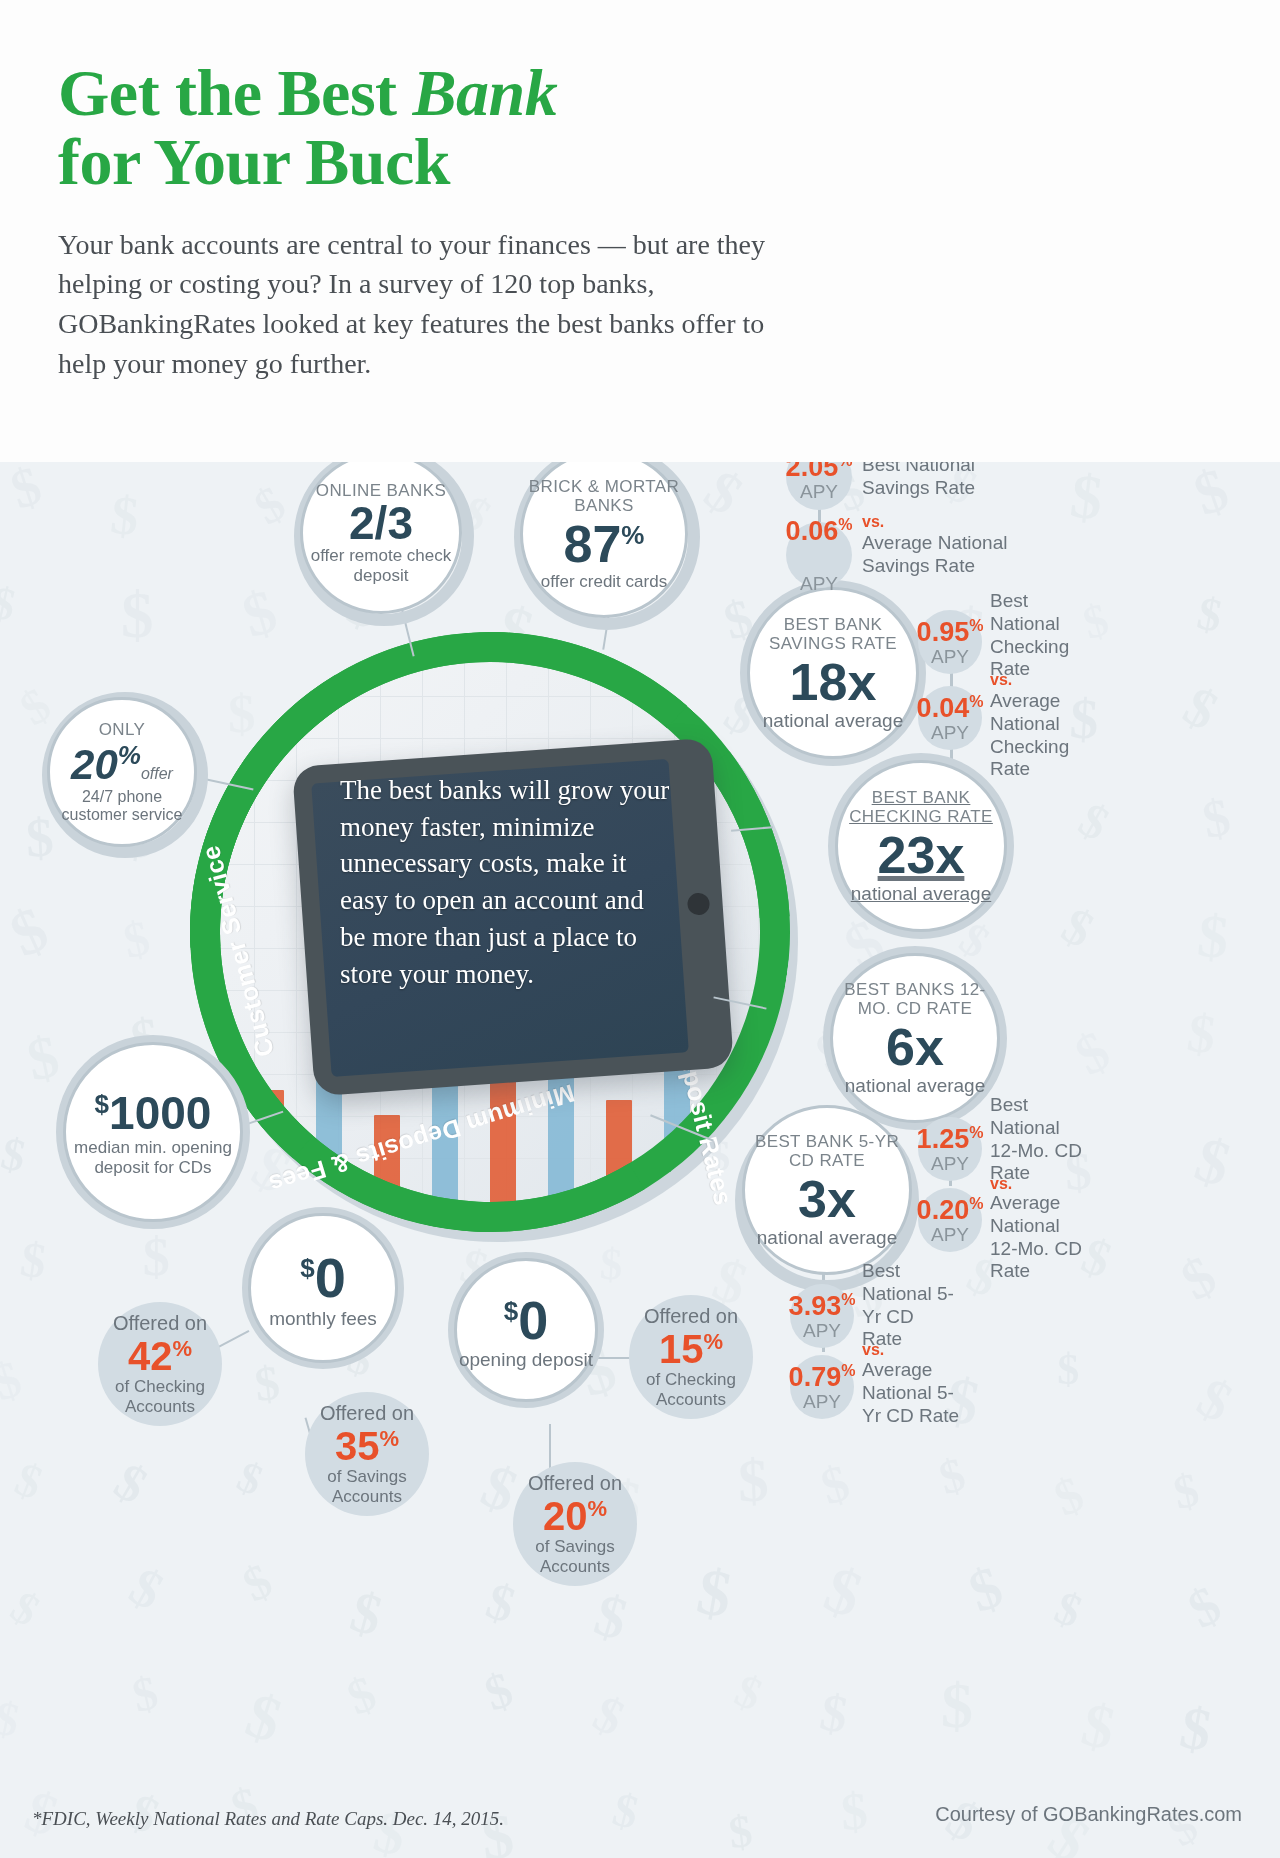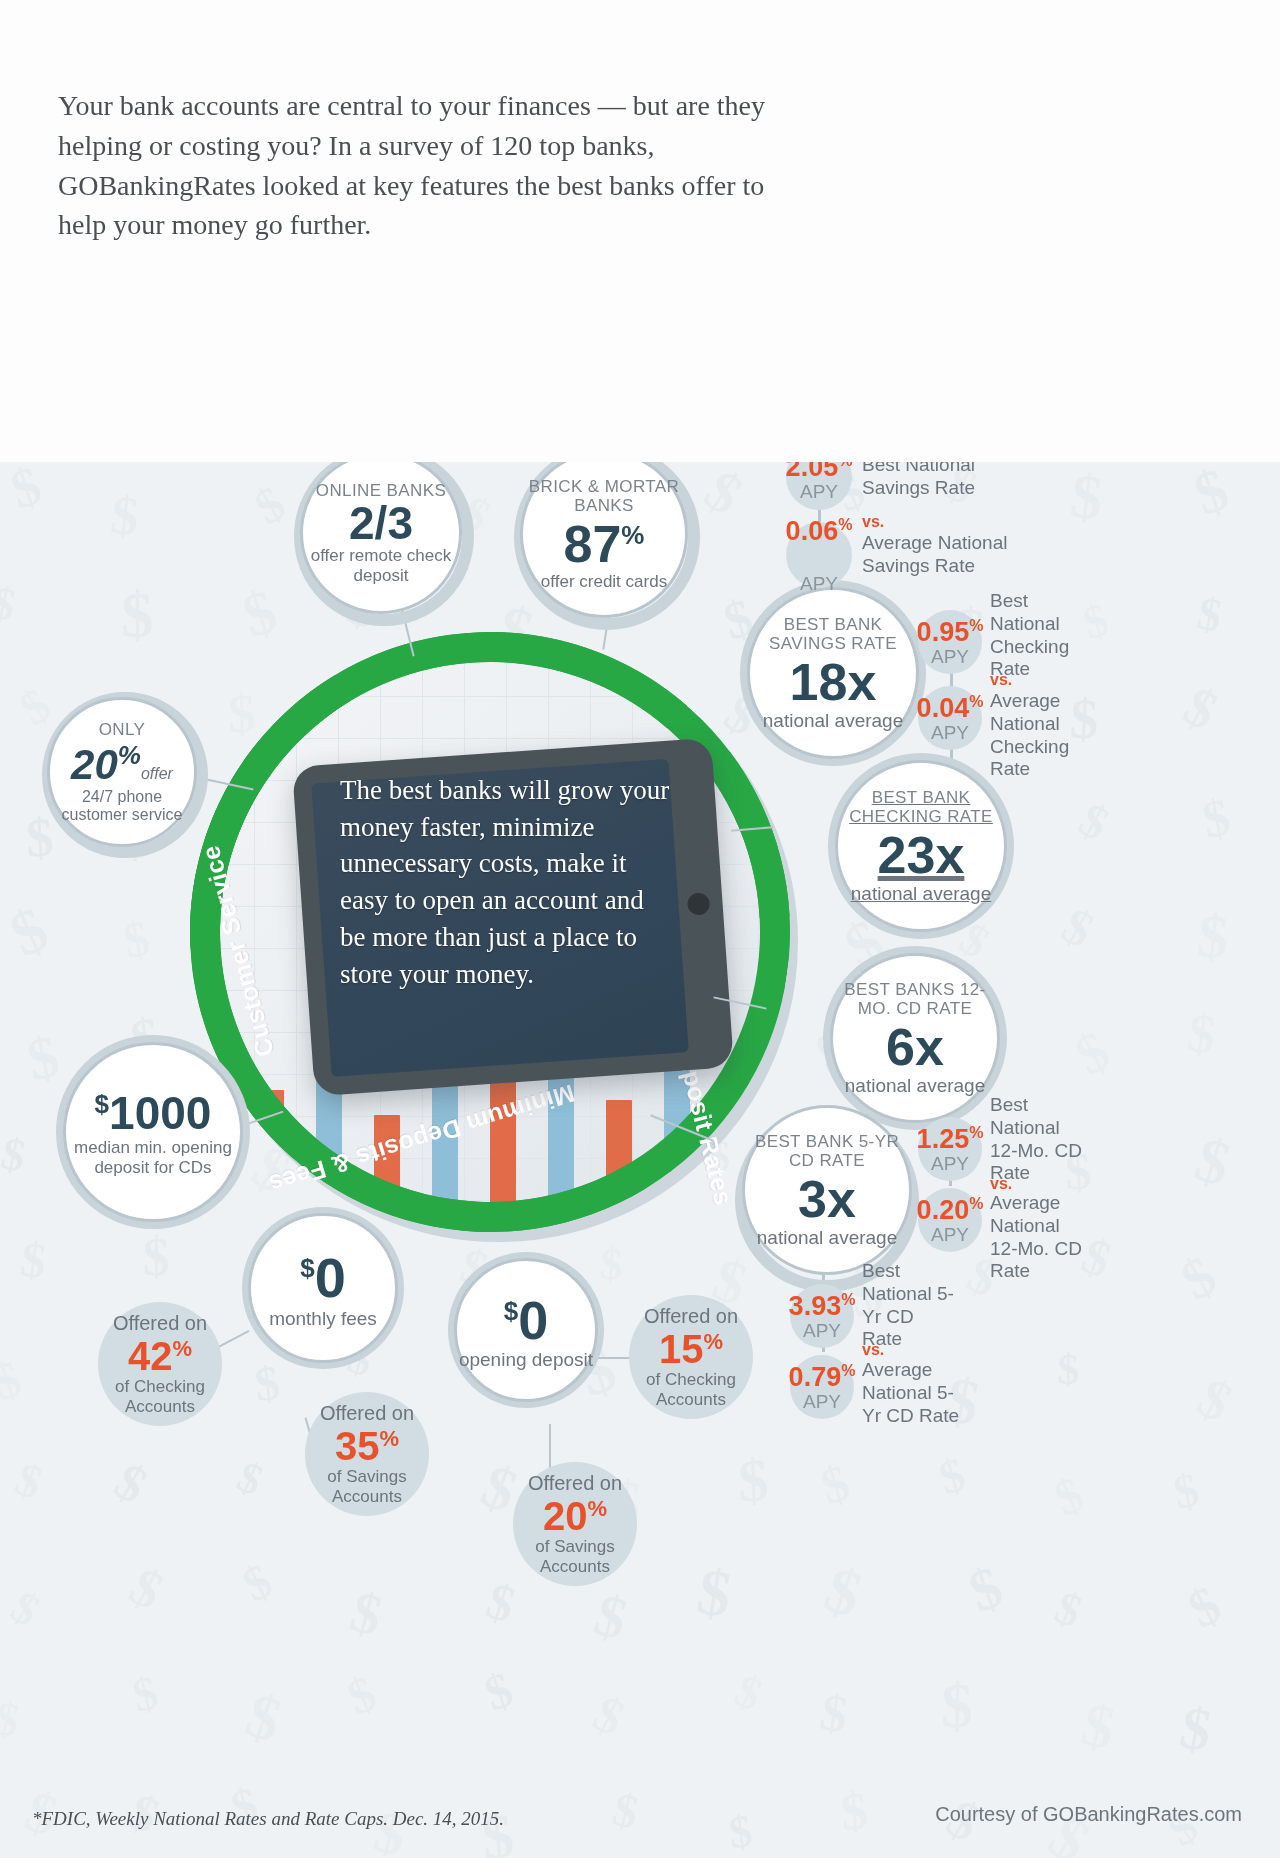--- a/index.html
+++ b/index.html
@@ -160,20 +160,24 @@
     position:absolute;right:38px;bottom:32px;
     color:#6c757d;font-size:20px;z-index:8;
   }
 </style>
 </head>
 <body>
 
 <div class="page">
 
   <div class="header">
+    <h1 class="title">
+      <span>Get the Best </span><span class="ital">Bank</span><br>
+      <span>for Your Buck</span>
+    </h1>
     <p class="subtitle">Your bank accounts are central to your finances — but are they helping or costing you? In a survey of 120 top banks, GOBankingRates looked at key features the best banks offer to help your money go further.</p>
   </div>
 
   <div class="canvas">
 
     <div class="dollars" id="dollars">
         <span style="font-size: 55px; left: 12.4316px; top: -5.8429px; transform: rotate(-18deg); opacity: 0.51;">$</span>
         <span style="font-size: 55px; left: 111.142px; top: 21.6394px; transform: rotate(6deg); opacity: 0.49;">$</span>
         <span style="font-size: 50px; left: 257.25px; top: 13.6679px; transform: rotate(-30deg); opacity: 0.52;">$</span>
         <span style="font-size: 49px; left: 370.879px; top: -4.31281px; transform: rotate(4deg); opacity: 0.52;">$</span>

